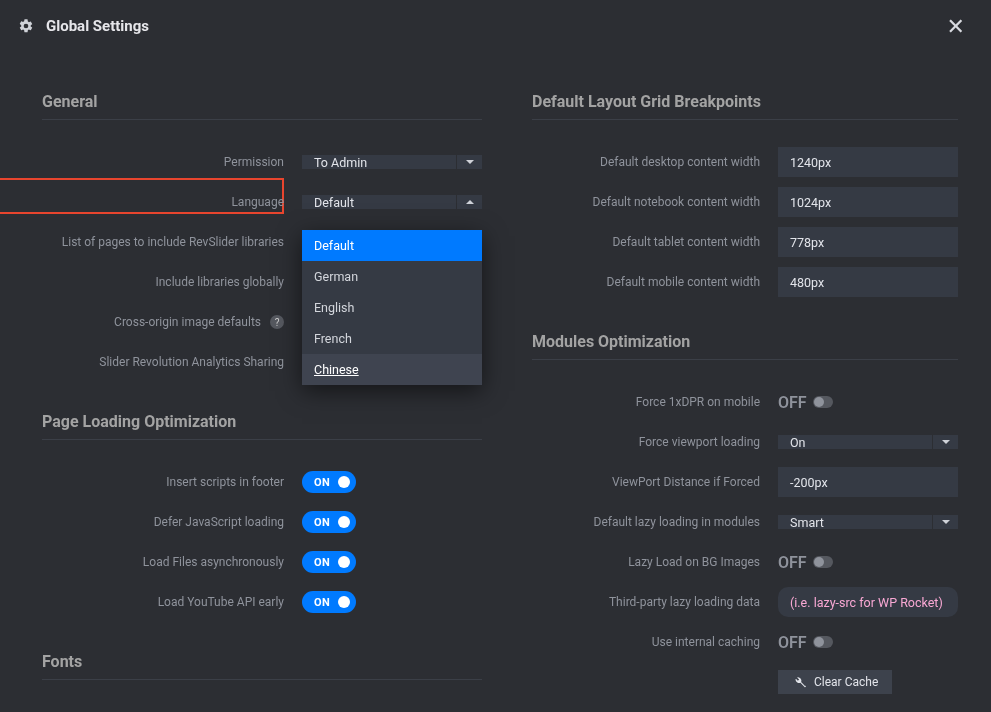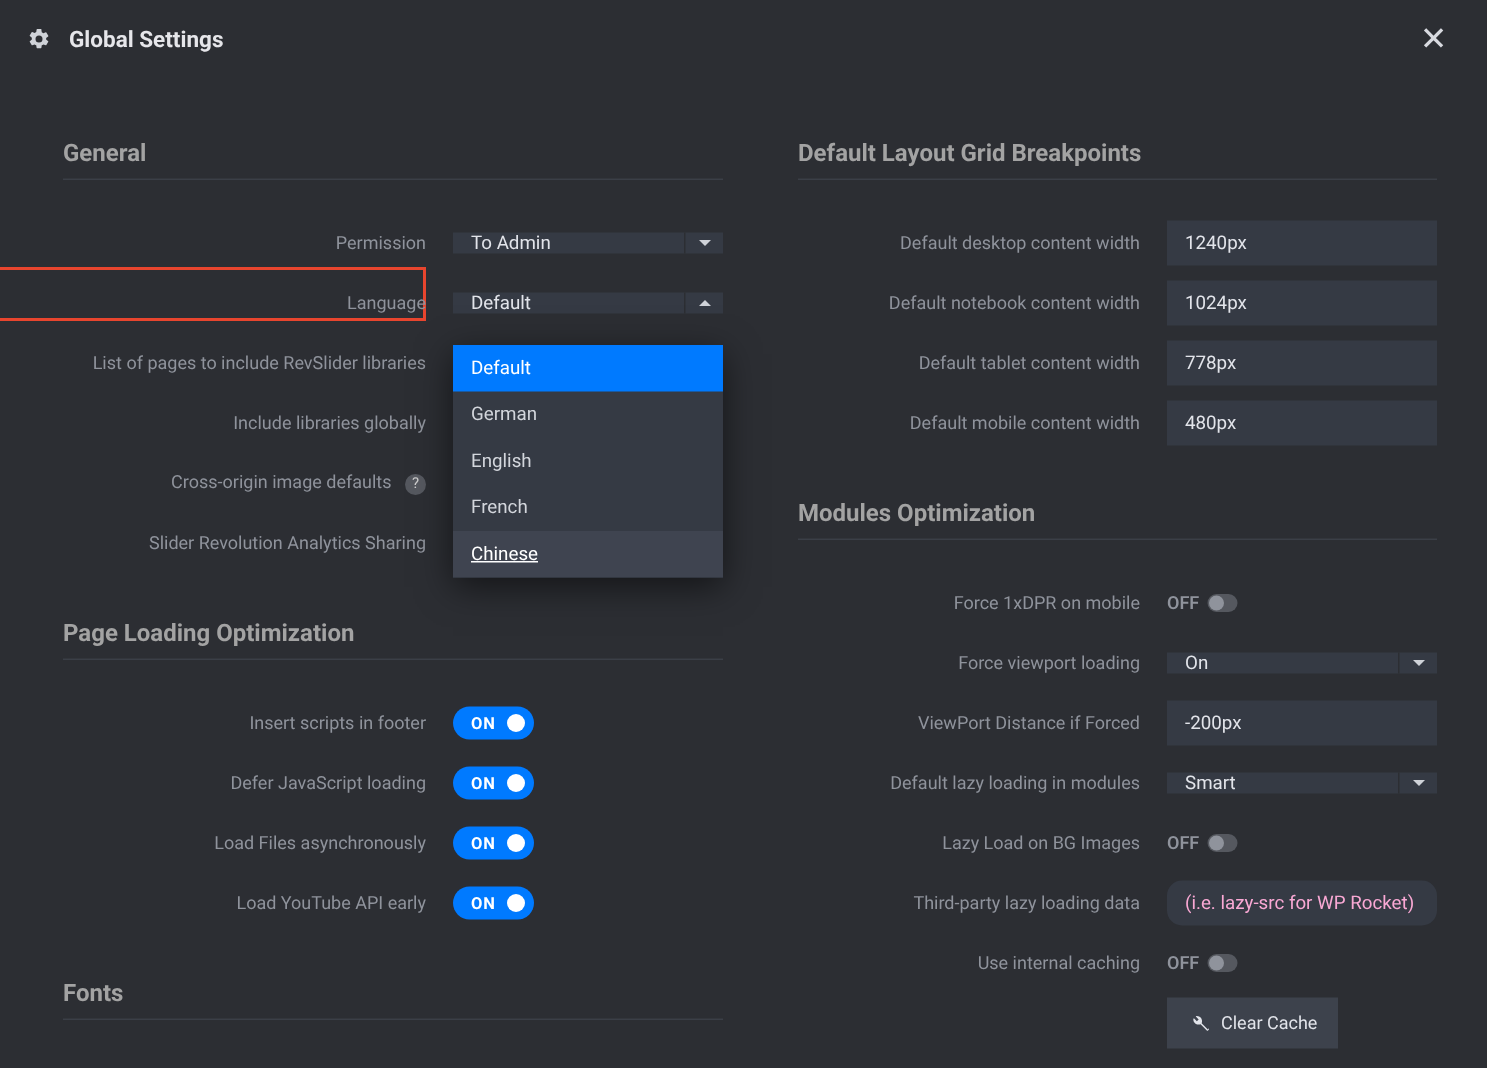--- a/index.html
+++ b/index.html
@@ -141,21 +141,21 @@
     border-radius: 50%;
     margin-left: 8px;
   }
   .toggle.on .txt { letter-spacing: 0.5px; }
 
   
   .minitoggle {
     display: inline-flex;
     align-items: center;
     color: #8f939c;
-    font-size: 12px;
+    font-size: 16px;
     font-weight: 600;
     cursor: pointer;
   }
   .minitoggle .txt { margin-right: 6px; }
   .minitoggle .track {
     width: 20px; height: 12px;
     background: #55585f;
     border-radius: 6px;
     position: relative;
   }
@@ -216,21 +216,21 @@
     color:#ccc;
     font-size:10px;
     align-items:center;justify-content:center;
     margin-left:6px;
   }
 
   
   .btn {
     display:inline-flex;
     align-items:center;
-    height:34px;
+    height:24px;
     background:#3d424c;
     color:#e2e4ea;
     font-size:12px;
     padding:0 14px;
     cursor:pointer;
     gap:8px;
   }
   .btn svg { display:block; }
 
   

